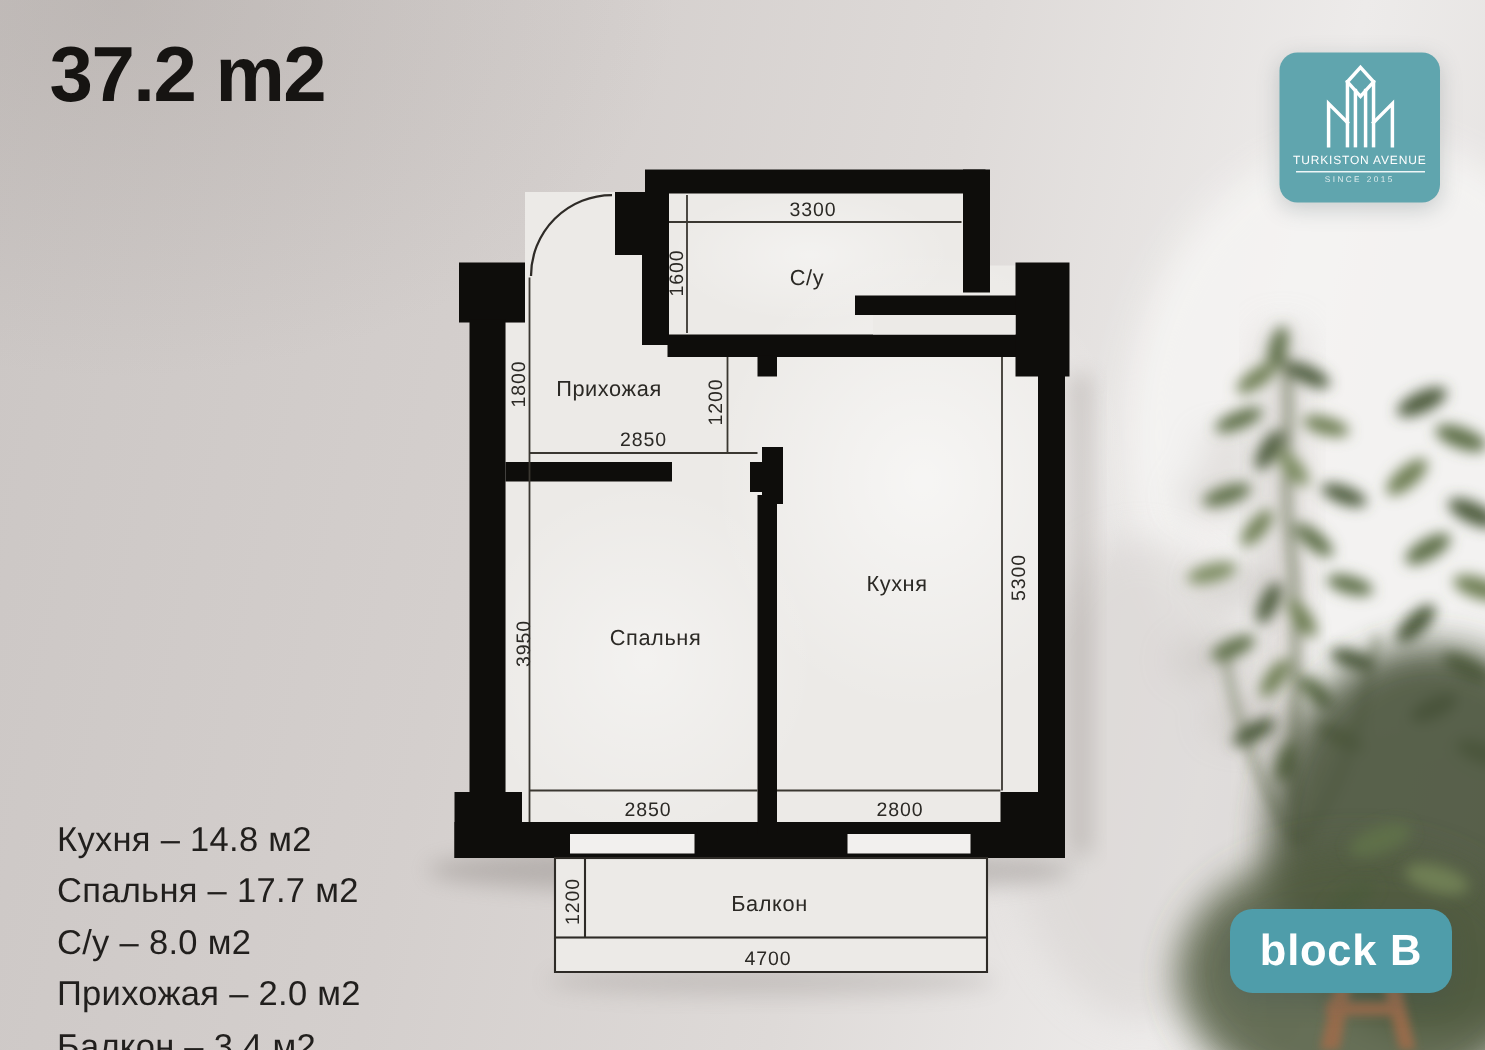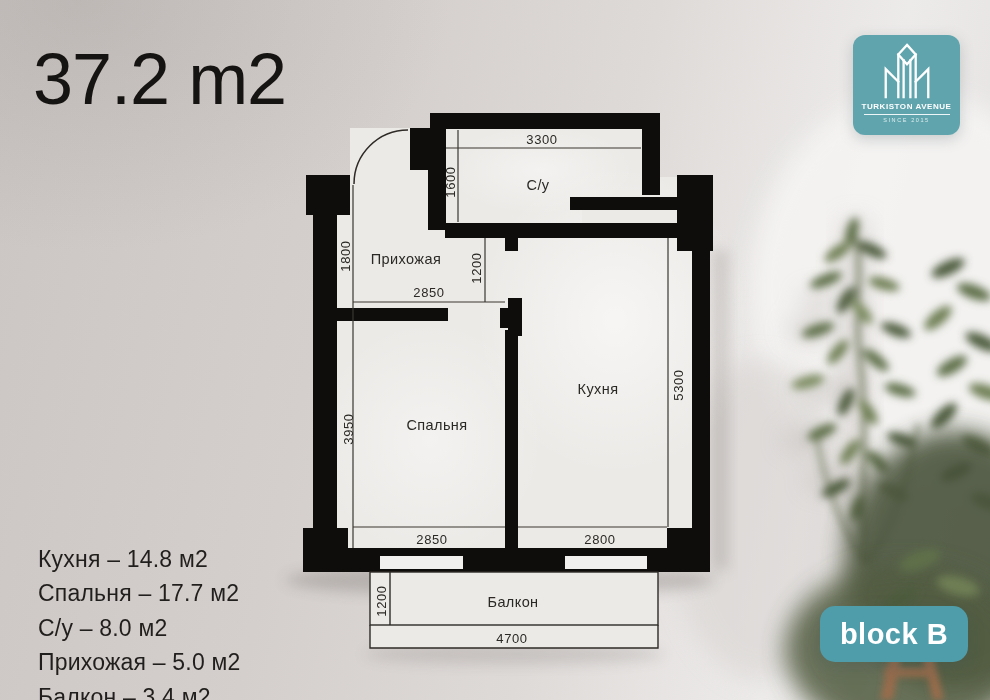--- a/index.html
+++ b/index.html
@@ -3,28 +3,28 @@
 <meta charset="utf-8">
 <style>
   html,body{margin:0;padding:0;}
   body{width:990px;height:700px;overflow:hidden;font-family:"Liberation Sans",sans-serif;}
   .canvas{position:relative;width:990px;height:700px;
     background:linear-gradient(102deg,#cbc6c4 0%,#d4cfcd 34%,#dedad8 58%,#edebea 80%,#e1dedc 100%);}
   .canvas::before{content:"";position:absolute;inset:0;
     background:radial-gradient(620px 420px at 8% 0%,rgba(150,142,138,.28),rgba(150,142,138,0) 60%);
     pointer-events:none;}
   .layer{position:absolute;left:0;top:0;}
-  .page-title{position:absolute;left:33px;top:38px;font-size:72px;font-weight:normal;
+  .page-title{position:absolute;left:33px;top:20px;font-size:52px;font-weight:bold;
     letter-spacing:-1px;color:#161412;}
   .area-list{position:absolute;left:38px;top:542px;color:#211f1d;font-size:23px;}
   .area-list .row{height:34.5px;display:flex;align-items:center;letter-spacing:.2px;}
   .logo{position:absolute;left:853px;top:35px;width:107px;height:100px;border-radius:12px;
     background:#60a5ae;display:flex;flex-direction:column;align-items:center;box-shadow:0 4px 14px rgba(70,90,95,.25);}
   .logo svg{margin-top:7px;}
-  .logo .brand{color:#fff;font-weight:bold;font-size:8px;letter-spacing:.55px;margin-top:2px;white-space:nowrap;}
+  .logo .brand{color:#fff;font-weight:normal;font-size:8px;letter-spacing:.55px;margin-top:2px;white-space:nowrap;}
   .logo .rule{width:86px;height:1px;background:rgba(255,255,255,.9);margin-top:2.5px;}
   .logo .tagline{color:rgba(255,255,255,.8);font-size:5.5px;letter-spacing:1.6px;margin-top:2.5px;}
   .block-badge{position:absolute;left:820px;top:606px;width:148px;height:56px;border-radius:15px;
     background:#4f9daa;display:flex;align-items:center;justify-content:center;
     color:#fff;font-size:29px;font-weight:bold;letter-spacing:.5px;box-shadow:0 6px 16px rgba(60,80,85,.25);}
   text{font-family:"Liberation Sans",sans-serif;fill:#2b2925;}
   .room-lb{font-size:14.5px;letter-spacing:.4px;}
   .dim-lb{font-size:13px;letter-spacing:.6px;}
 </style>
 </head>
@@ -210,21 +210,21 @@
       <text class="dim-lb" x="512" y="643" text-anchor="middle">4700</text>
     </g>
   </svg>
 
   <div class="page-title">37.2 m2</div>
 
   <div class="area-list">
     <div class="row">Кухня – 14.8 м2</div>
     <div class="row">Спальня – 17.7 м2</div>
     <div class="row">С/у – 8.0 м2</div>
-    <div class="row">Прихожая – 5.0 м2</div>
+    <div class="row">Прихожая – 2.0 м2</div>
     <div class="row">Балкон – 3.4 м2</div>
   </div>
 
   <div class="logo">
     <svg width="58" height="58" viewBox="0 0 60 60" fill="none" stroke="#ffffff" stroke-width="2.4" stroke-linecap="square">
       <path d="M30 3 L39 13 L30 23 L21 13 Z"></path>
       <path d="M21 13 V57"></path>
       <path d="M39 13 V57"></path>
       <path d="M26.5 19 V57"></path>
       <path d="M33.5 19 V57"></path>

